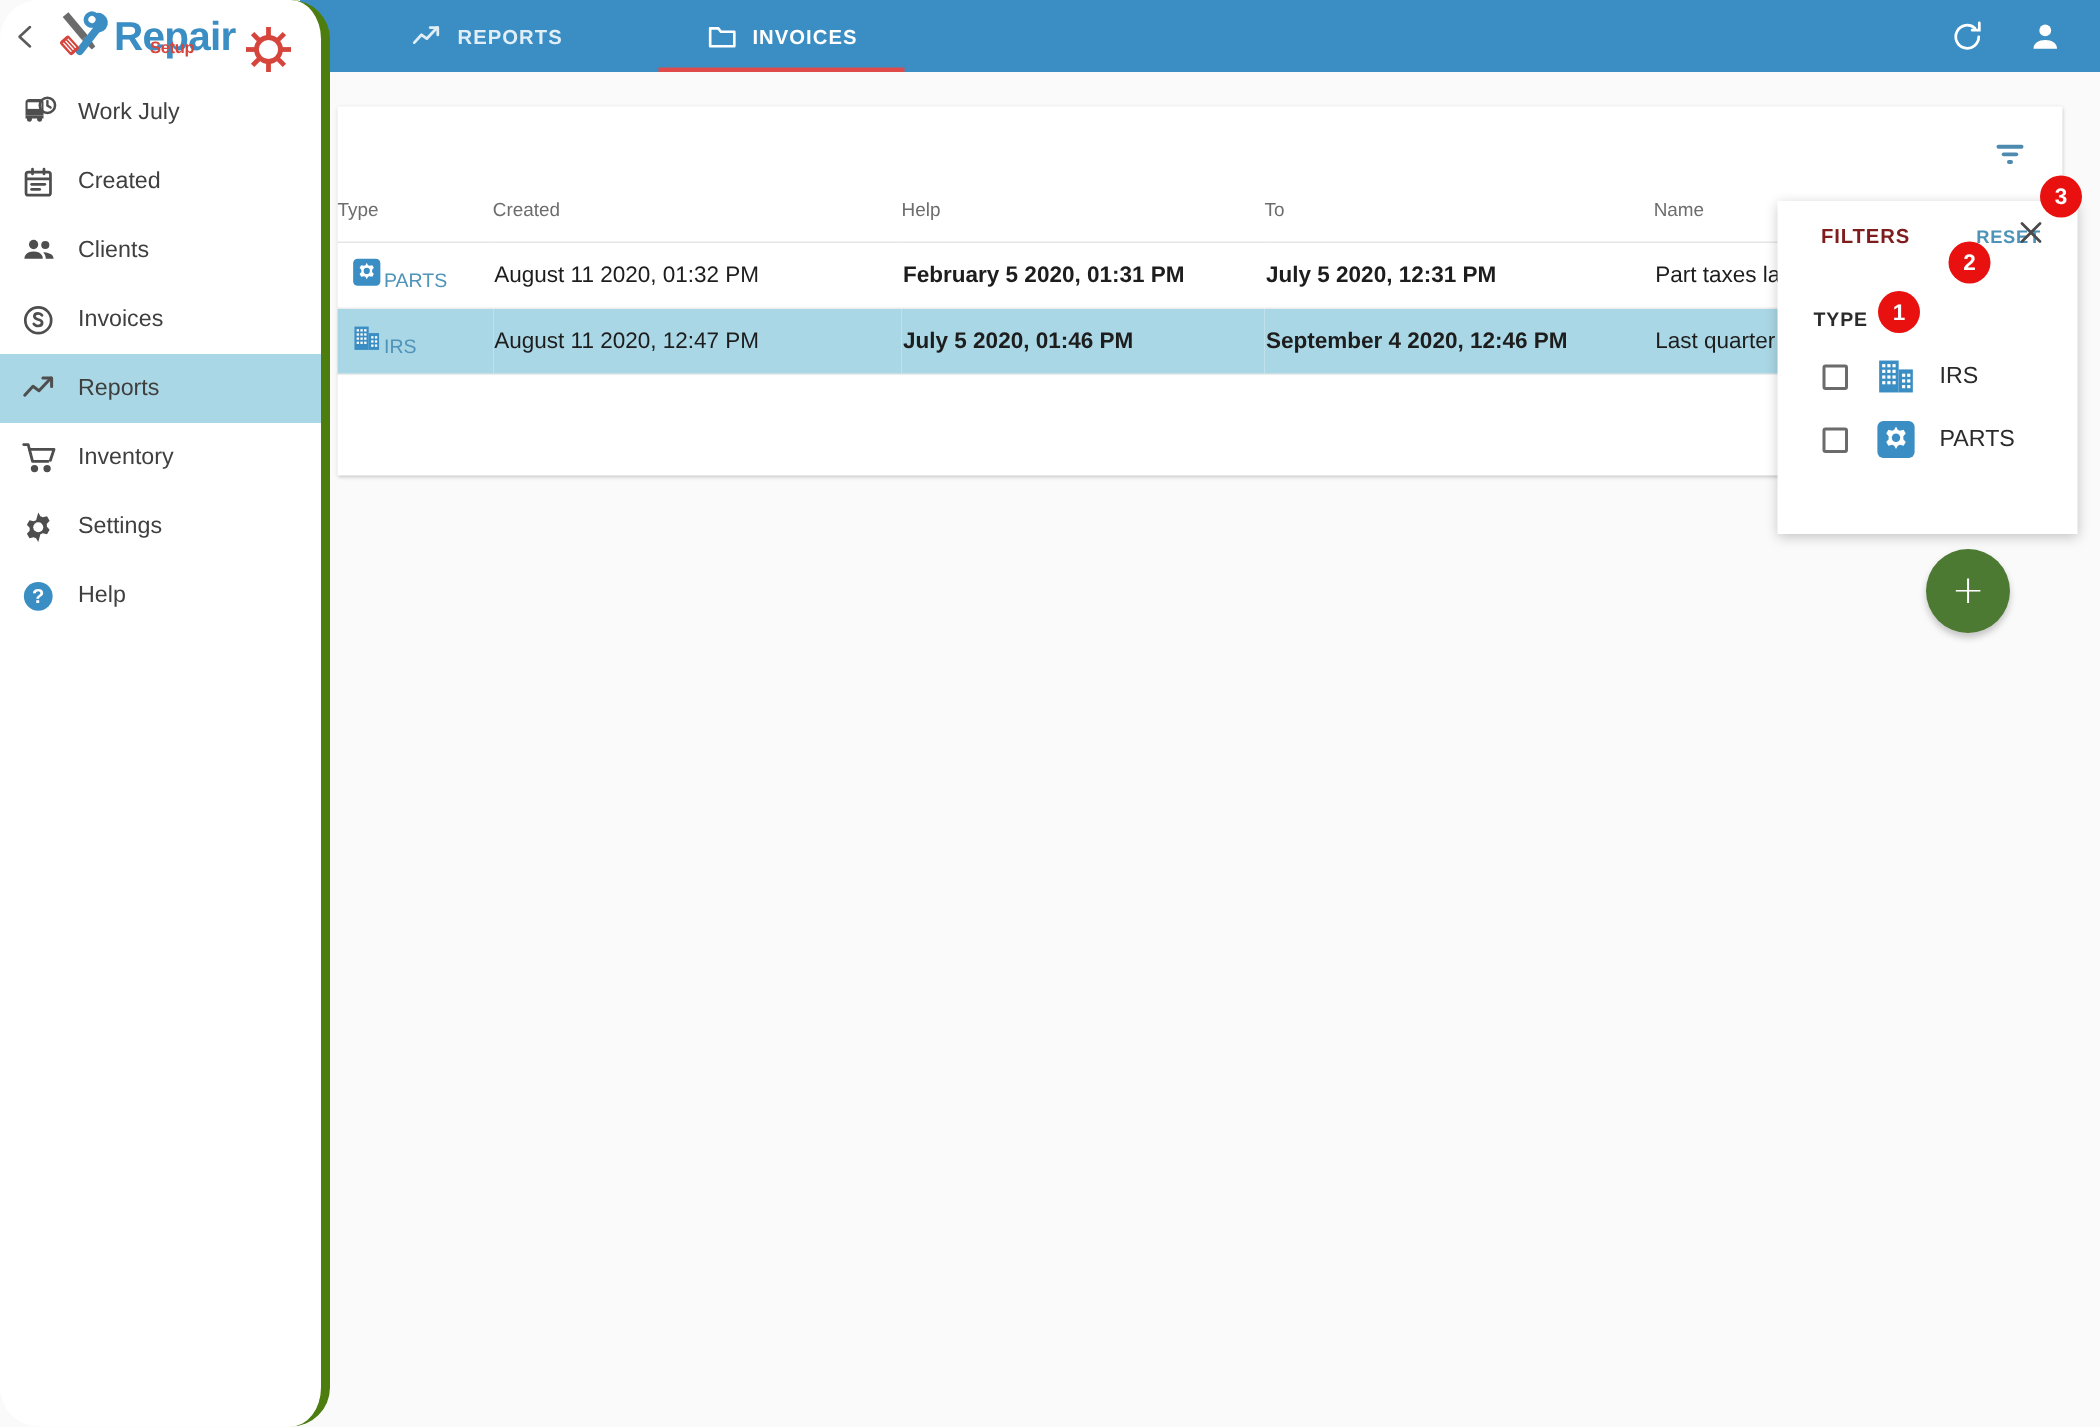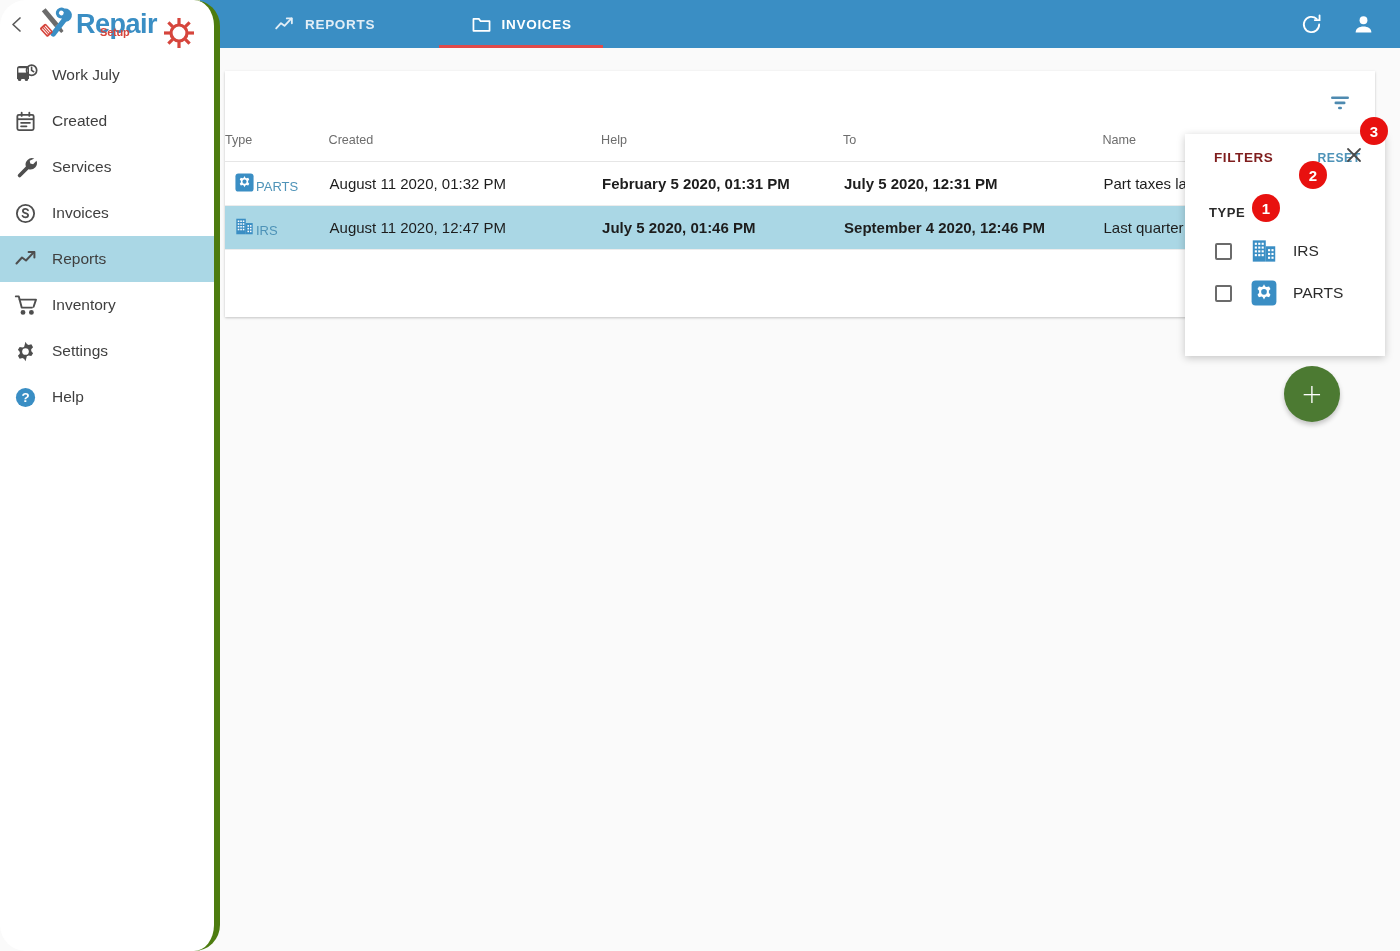--- a/index.html
+++ b/index.html
@@ -314,29 +314,32 @@
           <line x1="3.5" y1="9.6" x2="20.5" y2="9.6"></line>
           <line x1="8" y1="2.8" x2="8" y2="6.2" stroke-linecap="round"></line>
           <line x1="16" y1="2.8" x2="16" y2="6.2" stroke-linecap="round"></line>
           <line x1="7.4" y1="13.4" x2="16.6" y2="13.4" stroke-linecap="round"></line>
           <line x1="7.4" y1="17" x2="13" y2="17" stroke-linecap="round"></line>
         </svg>
       </span>
       <span class="nav-label">Created</span>
     </div>
 
-
     <div class="nav-item">
       <span class="nav-icon">
         <svg width="24" height="24" viewBox="0 0 24 24" fill="#4e4e4e">
-          <path d="M20.3 3.6a6.4 6.4 0 0 0-8.4 8l-7.6 7.6a1.8 1.8 0 0 0 2.6 2.6l7.6-7.6a6.4 6.4 0 0 0 8-8.4l-3.4 3.4-2.8-.6-.6-2.8 4.6-2.2Z"></path>
-        </svg>
-      </span>
-      <span class="nav-label">Services</span>
-    </div>
+          <circle cx="8.4" cy="8" r="3.1"></circle>
+            <circle cx="16.2" cy="8.3" r="2.7"></circle>
+          <path d="M2.3 17.5c0-3.2 2.7-4.8 6.1-4.8s6.1 1.6 6.1 4.8H2.3Z"></path>
+          <path d="M14.8 13.1c2.9.15 6.9.95 6.9 4.4h-5.2c0-1.8-.7-3.3-1.7-4.4Z"></path>
+        </svg>
+      </span>
+      <span class="nav-label">Clients</span>
+    </div>
+
 
 
     <div class="nav-item">
       <span class="nav-icon">
         <svg width="23" height="23" viewBox="0 0 24 24" fill="none" stroke="#4e4e4e" stroke-width="1.9">
           <circle cx="12" cy="12" r="9"></circle>
           <path d="M14.6 8.6c-.6-.9-1.6-1.4-2.7-1.4-1.5 0-2.6.8-2.6 2.1 0 1.3 1.1 1.8 2.6 2.2 1.6.4 2.8.9 2.8 2.3 0 1.4-1.2 2.2-2.8 2.2-1.3 0-2.4-.5-3-1.5" stroke-linecap="round"></path>
         </svg>
       </span>
       <span class="nav-label">Invoices</span>

